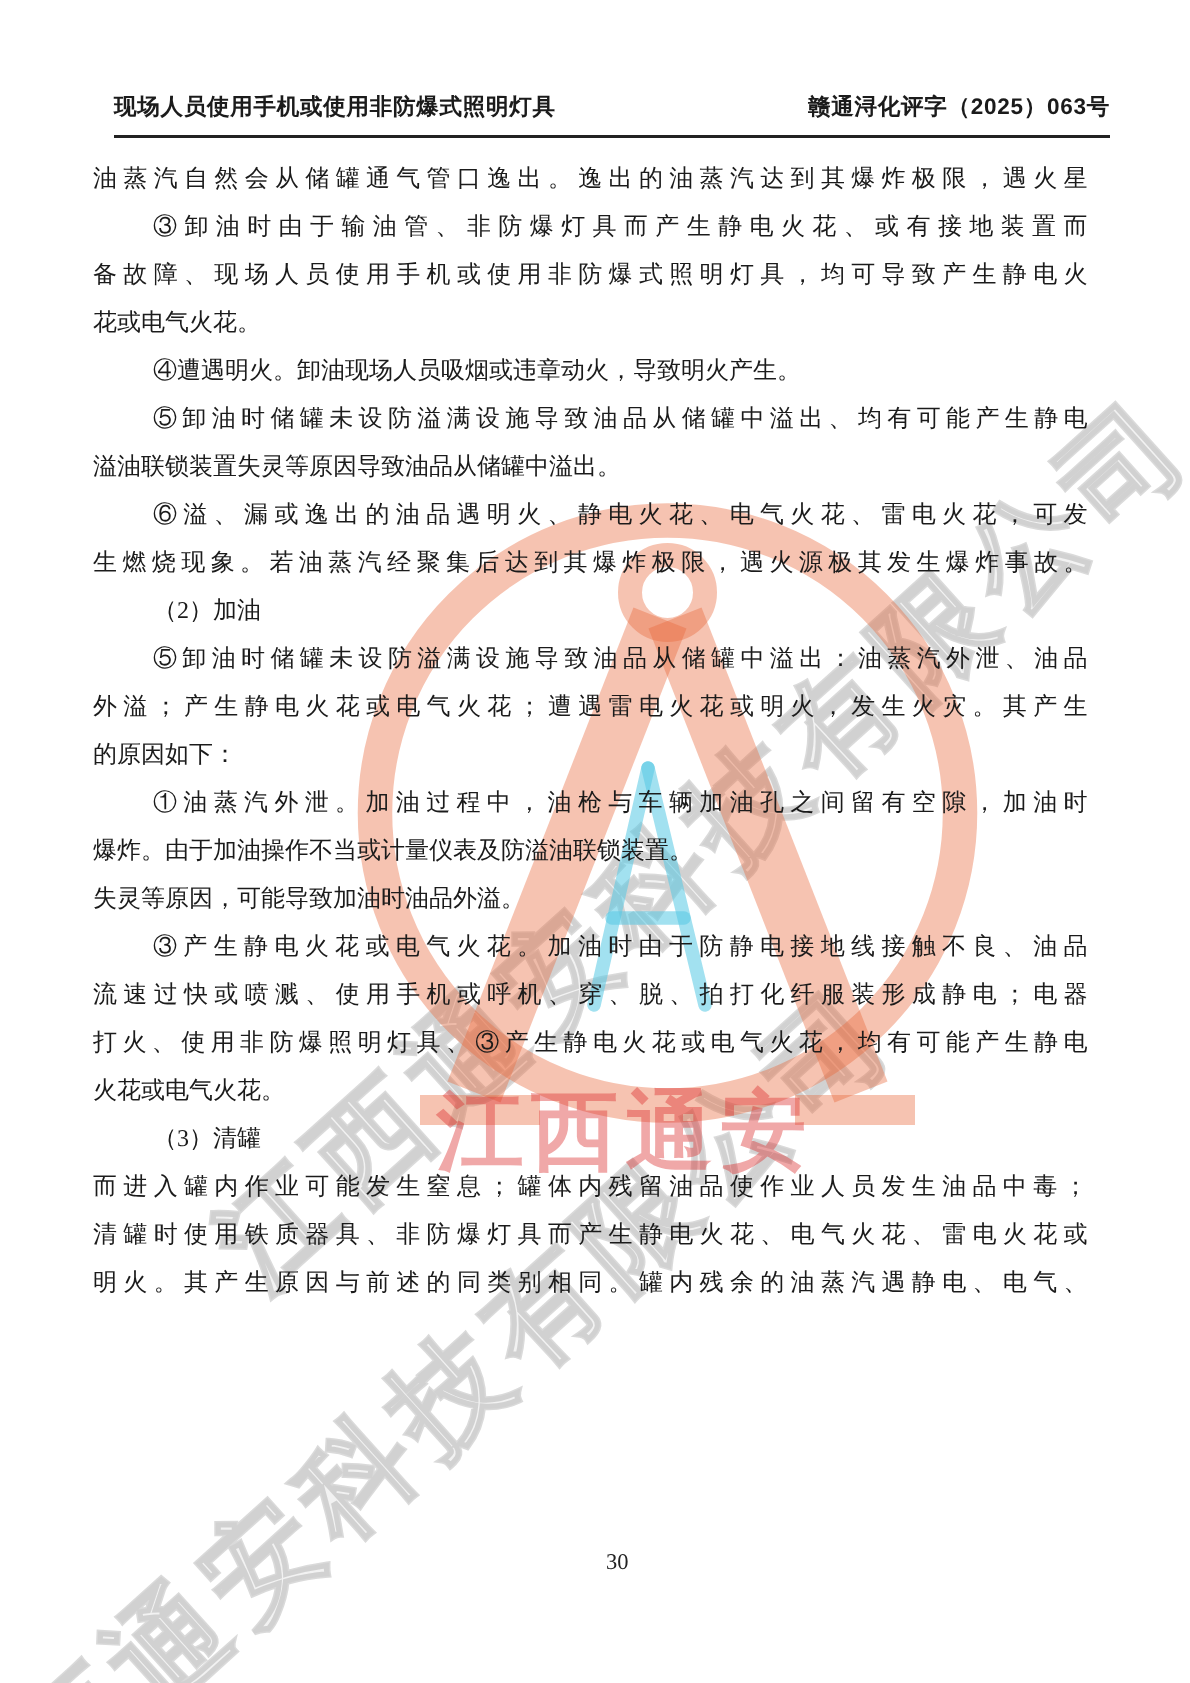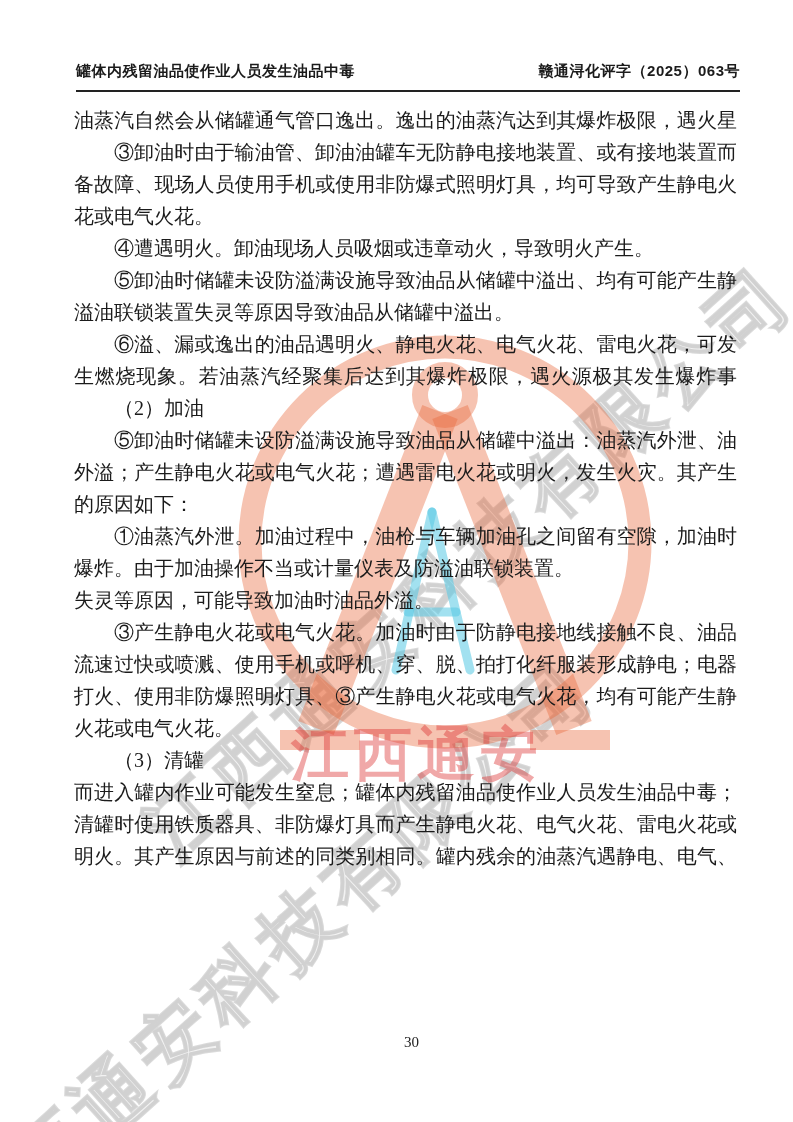--- a/index.html
+++ b/index.html
@@ -37,24 +37,24 @@
     left: 76px;
     top: 90px;
     width: 664px;
     height: 0;
     border-top: 2px solid #222;
   }
 
   
   .doc-body {
     position: absolute;
-    left: 74px;
+    left: 62px;
     top: 104px;
     width: 663px;
-    font-size: 20px;
+    font-size: 16px;
     color: #1b1b1b;
     z-index: 3;
   }
   .doc-body .line {
     height: 32px;
     line-height: 32px;
     white-space: nowrap;
     text-align: left;
   }
   .doc-body .line.fill {
@@ -138,28 +138,28 @@
       <path d="M432 512 L396 670"></path>
       <path d="M432 512 L470 670"></path>
       <path d="M408 612 L456 612"></path>
     </g>
     <style>
       g[data-name="cyan-a-mark-icon"] path { stroke-width: 9; }
     </style>
   </svg>
 
   <div class="header" data-name="page-header">
-    <span data-name="report-title">罐体内残留油品使作业人员发生油品中毒</span>
+    <span data-name="report-title">现场人员使用手机或使用非防爆式照明灯具</span>
     <span data-name="doc-number">赣通浔化评字（2025）063号</span>
   </div>
   <div class="header-rule" data-name="header-divider"></div>
 
   <div class="doc-body" data-name="document-body">
       <div class="line fill" data-name="text-line">油蒸汽自然会从储罐通气管口逸出。逸出的油蒸汽达到其爆炸极限，遇火星</div>
-      <div class="line indent fill" data-name="text-line">③卸油时由于输油管、卸油油罐车无防静电接地装置、或有接地装置而</div>
+      <div class="line indent fill" data-name="text-line">③卸油时由于输油管、非防爆灯具而产生静电火花、或有接地装置而</div>
       <div class="line fill" data-name="text-line">备故障、现场人员使用手机或使用非防爆式照明灯具，均可导致产生静电火</div>
       <div class="line" data-name="text-line">花或电气火花。</div>
       <div class="line indent" data-name="text-line">④遭遇明火。卸油现场人员吸烟或违章动火，导致明火产生。</div>
       <div class="line indent fill" data-name="text-line">⑤卸油时储罐未设防溢满设施导致油品从储罐中溢出、均有可能产生静电</div>
       <div class="line" data-name="text-line">溢油联锁装置失灵等原因导致油品从储罐中溢出。</div>
       <div class="line indent fill" data-name="text-line">⑥溢、漏或逸出的油品遇明火、静电火花、电气火花、雷电火花，可发</div>
       <div class="line fill" data-name="text-line">生燃烧现象。若油蒸汽经聚集后达到其爆炸极限，遇火源极其发生爆炸事故。</div>
       <div class="line indent" data-name="text-line">（2）加油</div>
       <div class="line indent fill" data-name="text-line">⑤卸油时储罐未设防溢满设施导致油品从储罐中溢出：油蒸汽外泄、油品</div>
       <div class="line fill" data-name="text-line">外溢；产生静电火花或电气火花；遭遇雷电火花或明火，发生火灾。其产生</div>

